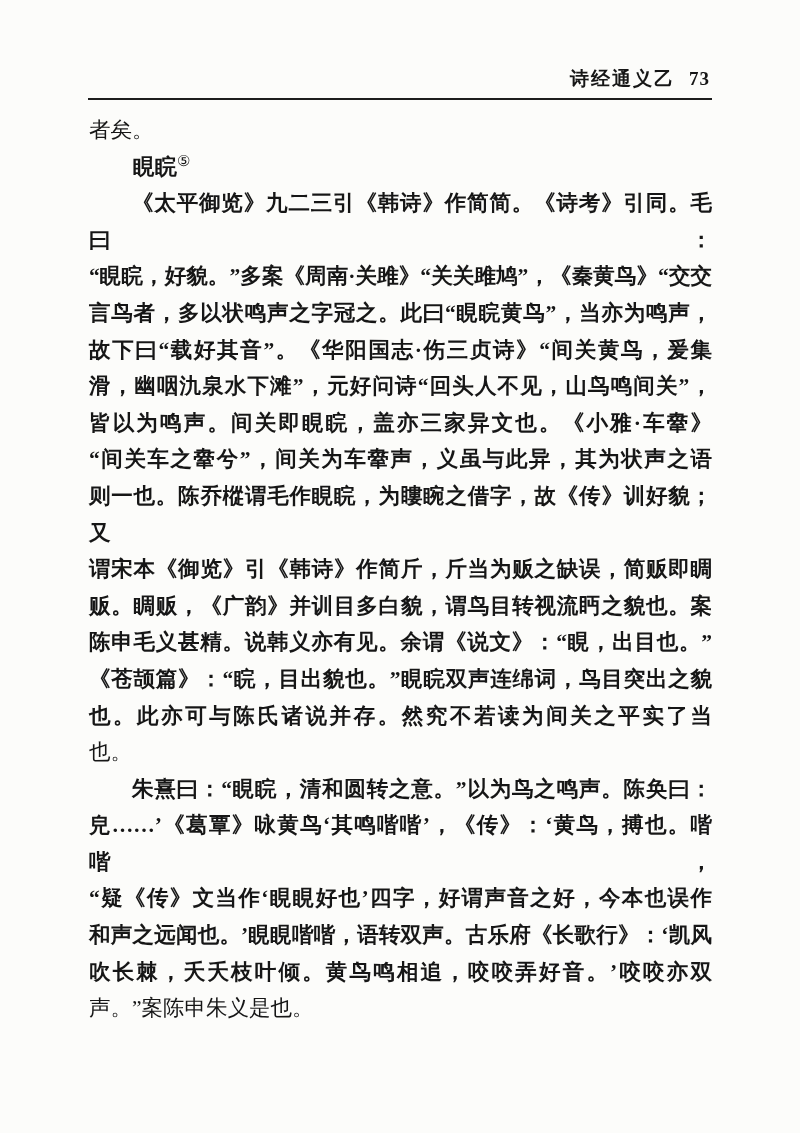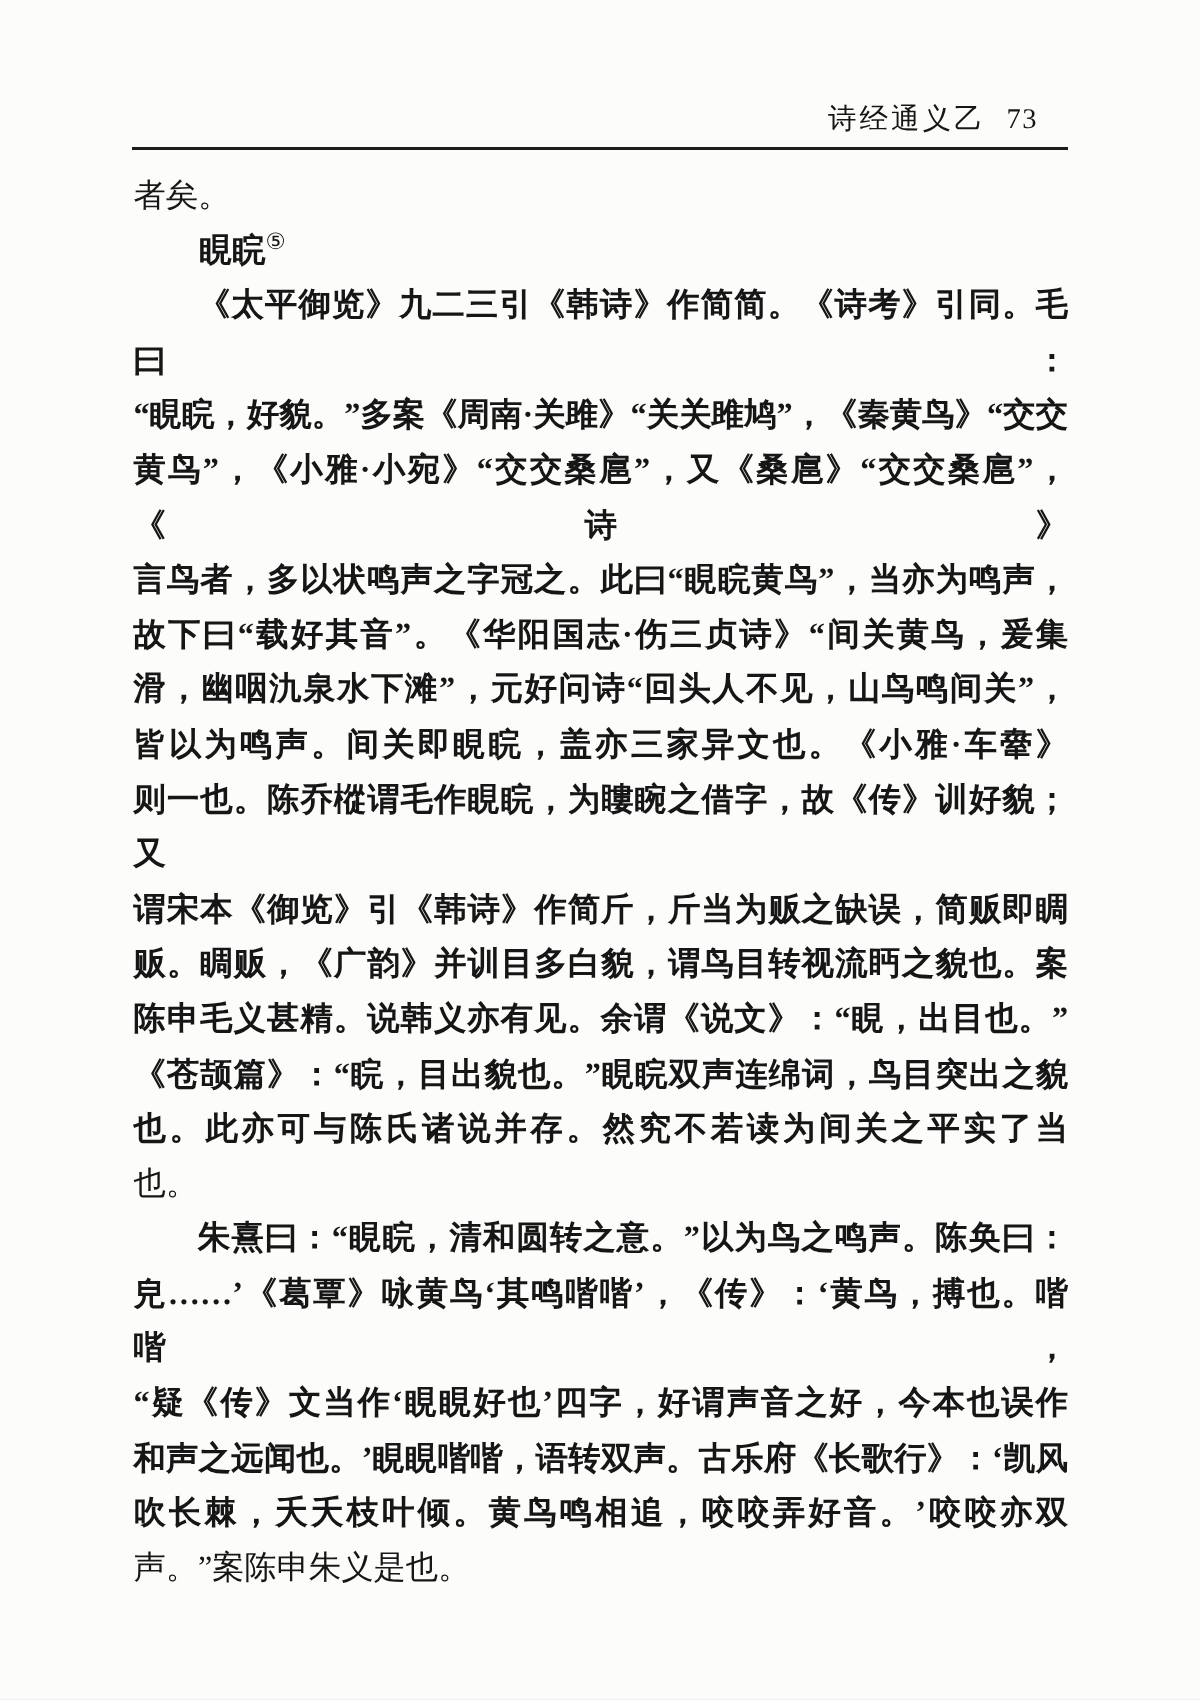--- a/index.html
+++ b/index.html
@@ -9,24 +9,25 @@
     height: 1133px;
     margin: 0 auto;
     background: #fcfcfa;
     font-family: "Liberation Serif", serif;
     color: #161616;
     overflow: hidden;
   }
   .running-head {
     position: absolute;
     top: 66px;
-    right: 108px;
+    right: 90px;
     font-size: 19px;
     letter-spacing: 2px;
     white-space: nowrap;
+    font-weight: bold;
   }
   .running-head .pageno {
     margin-left: 14px;
     letter-spacing: 1px;
   }
   .head-rule {
     position: absolute;
     top: 98px;
     left: 88px;
     width: 624px;
@@ -78,25 +79,25 @@
 
   <div class="content">
 
     <div class="line">者矣。</div>
 
     <div class="line heading"><span>睍睆</span><sup>⑤</sup></div>
 
     <div>
       <div class="line fill indent">《太平御览》九二三引《韩诗》作简简。《诗考》引同。毛曰：</div>
       <div class="line fill">“睍睆，好貌。”多案《周南·关雎》“关关雎鸠”，《秦黄鸟》“交交</div>
-      <div class="line fill">黄鸟”，《小雅·小宛》“交交桑扈”，又《桑扈》“交交桑扈”，《诗》</div>
       <div class="line fill">言鸟者，多以状鸣声之字冠之。此曰“睍睆黄鸟”，当亦为鸣声，</div>
       <div class="line fill">故下曰“载好其音”。《华阳国志·伤三贞诗》“间关黄鸟，爰集</div>
       <div class="line fill">滑，幽咽氿泉水下滩”，元好问诗“回头人不见，山鸟鸣间关”，</div>
       <div class="line fill">皆以为鸣声。间关即睍睆，盖亦三家异文也。《小雅·车舝》</div>
+      <div class="line fill">“间关车之舝兮”，间关为车舝声，义虽与此异，其为状声之语</div>
       <div class="line fill">则一也。陈乔樅谓毛作睍睆，为瞜睕之借字，故《传》训好貌；又</div>
       <div class="line fill">谓宋本《御览》引《韩诗》作简斤，斤当为贩之缺误，简贩即睭</div>
       <div class="line fill">贩。睭贩，《广韵》并训目多白貌，谓鸟目转视流眄之貌也。案</div>
       <div class="line fill">陈申毛义甚精。说韩义亦有见。余谓《说文》：“睍，出目也。”</div>
       <div class="line fill">《苍颉篇》：“睆，目出貌也。”睍睆双声连绵词，鸟目突出之貌</div>
       <div class="line fill">也。此亦可与陈氏诸说并存。然究不若读为间关之平实了当</div>
       <div class="line">也。</div>
     </div>
 
     <div>

